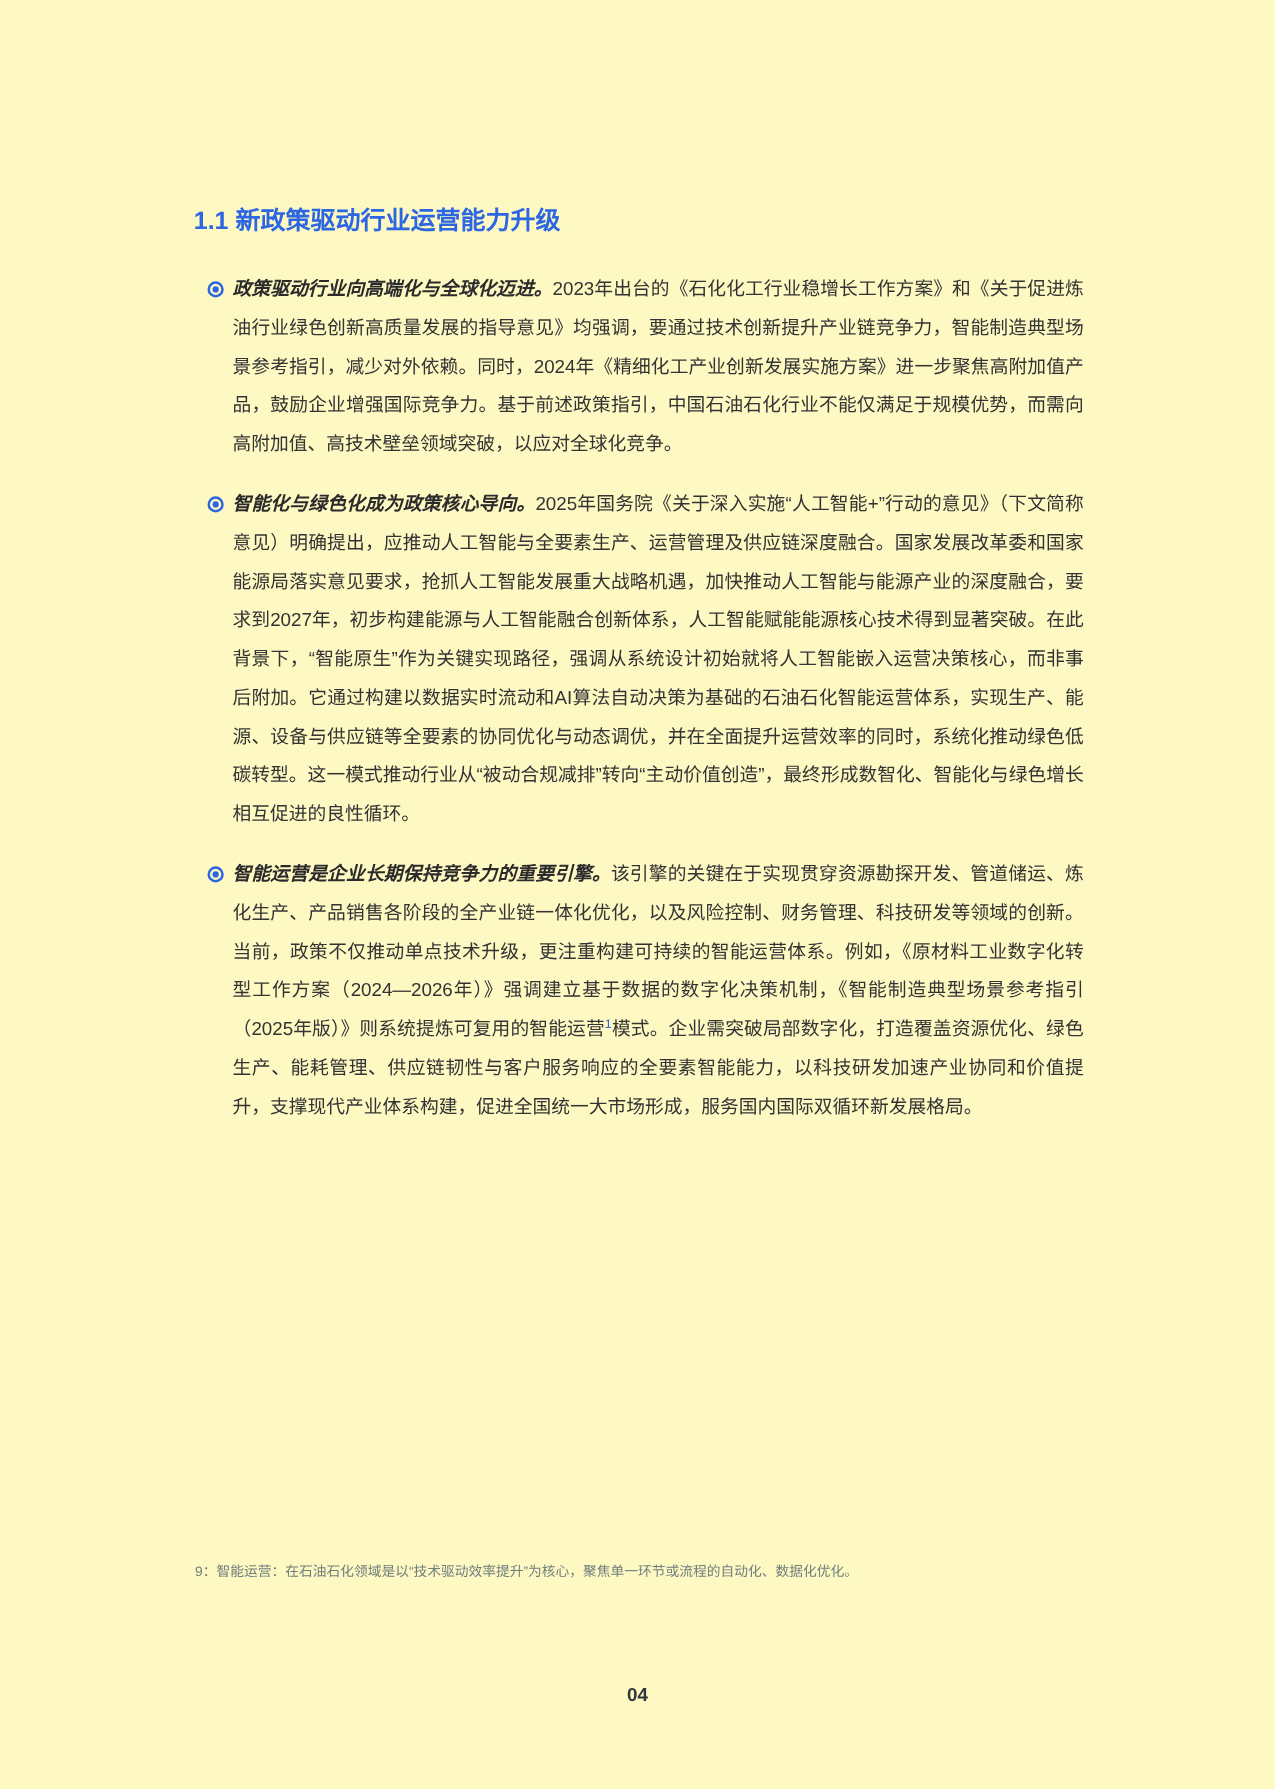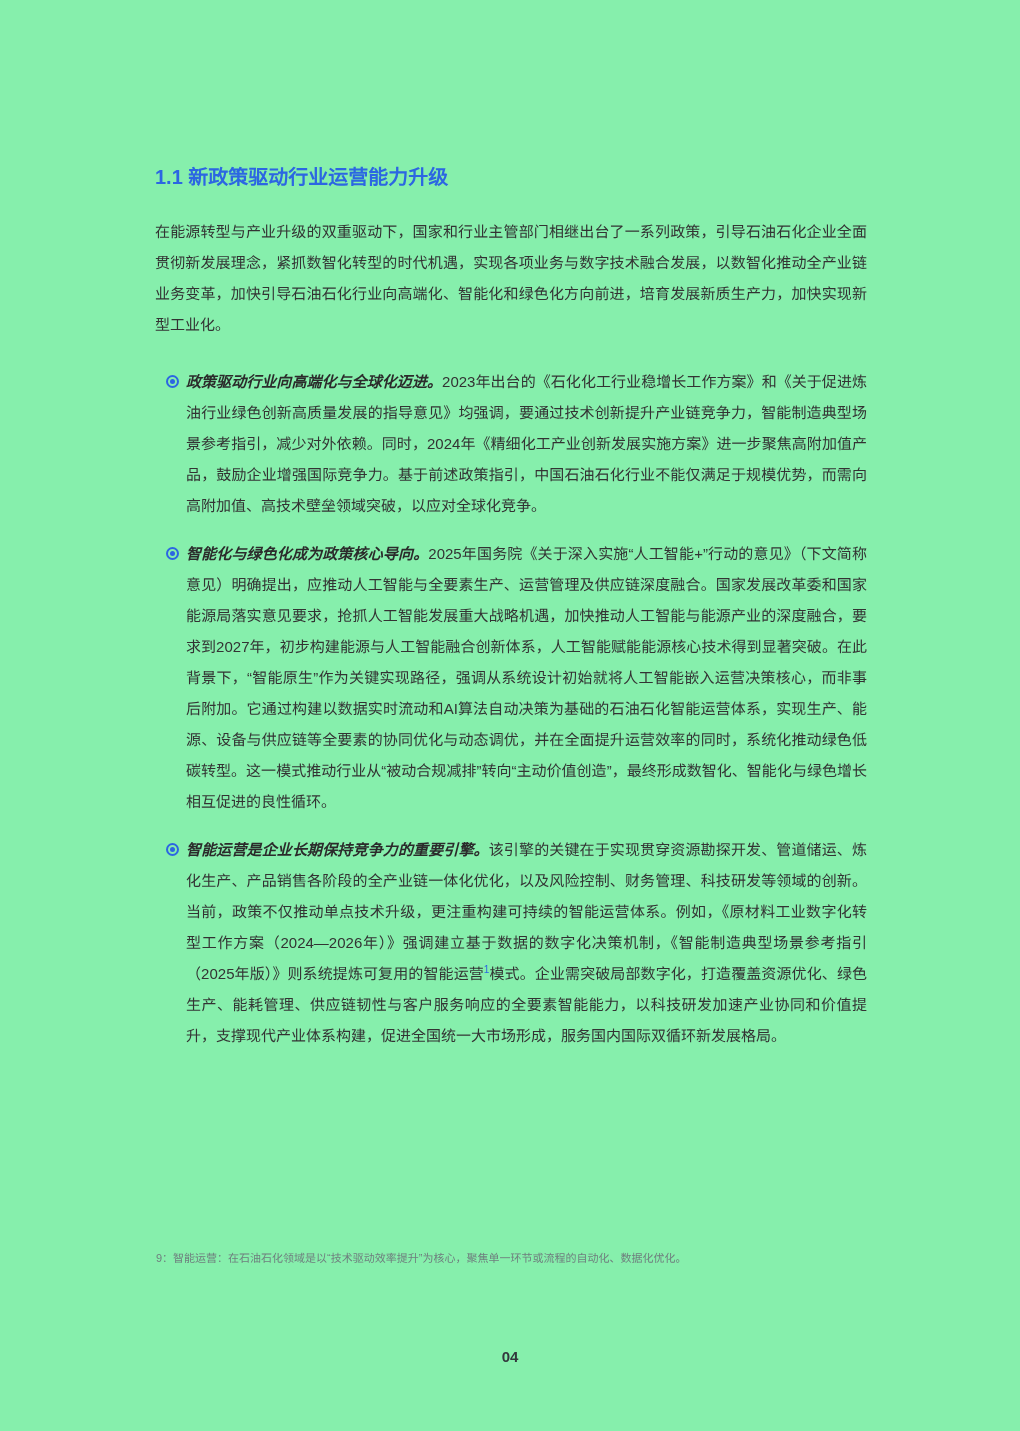--- a/index.html
+++ b/index.html
@@ -5,21 +5,21 @@
   html, body {
     margin: 0;
     padding: 0;
     background: #ffffff;
     font-family: "Liberation Sans", "DejaVu Sans", sans-serif;
   }
   .page {
     position: relative;
     width: 1020px;
     height: 1431px;
-    background: #86efac;
+    background: #fef9c3;
     overflow: hidden;
   }
   .content {
     position: absolute;
     left: 155px;
     top: 163px;
     width: 712px;
   }
   .section-heading {
     margin: 0 0 25px 0;
@@ -104,21 +104,20 @@
   }
 </style>
 </head>
 <body>
 
 <div class="page">
   <div class="content">
 
     <h1 class="section-heading">1.1 新政策驱动行业运营能力升级</h1>
 
-    <p class="intro">在能源转型与产业升级的双重驱动下，国家和行业主管部门相继出台了一系列政策，引导石油石化企业全面贯彻新发展理念，紧抓数智化转型的时代机遇，实现各项业务与数字技术融合发展，以数智化推动全产业链业务变革，加快引导石油石化行业向高端化、智能化和绿色化方向前进，培育发展新质生产力，加快实现新型工业化。</p>
 
     <ul class="bullet-list">
 
       <li class="bullet-item">
         <span class="bullet-icon">
           <span class="bullet-icon-core"></span>
         </span>
         <span class="bullet-text">
           <span class="bullet-lead">政策驱动行业向高端化与全球化迈进。</span><span>2023年出台的《石化化工行业稳增长工作方案》和《关于促进炼油行业绿色创新高质量发展的指导意见》均强调，要通过技术创新提升产业链竞争力，智能制造典型场景参考指引，减少对外依赖。同时，2024年《精细化工产业创新发展实施方案》进一步聚焦高附加值产品，鼓励企业增强国际竞争力。基于前述政策指引，中国石油石化行业不能仅满足于规模优势，而需向高附加值、高技术壁垒领域突破，以应对全球化竞争。</span>
         </span>

